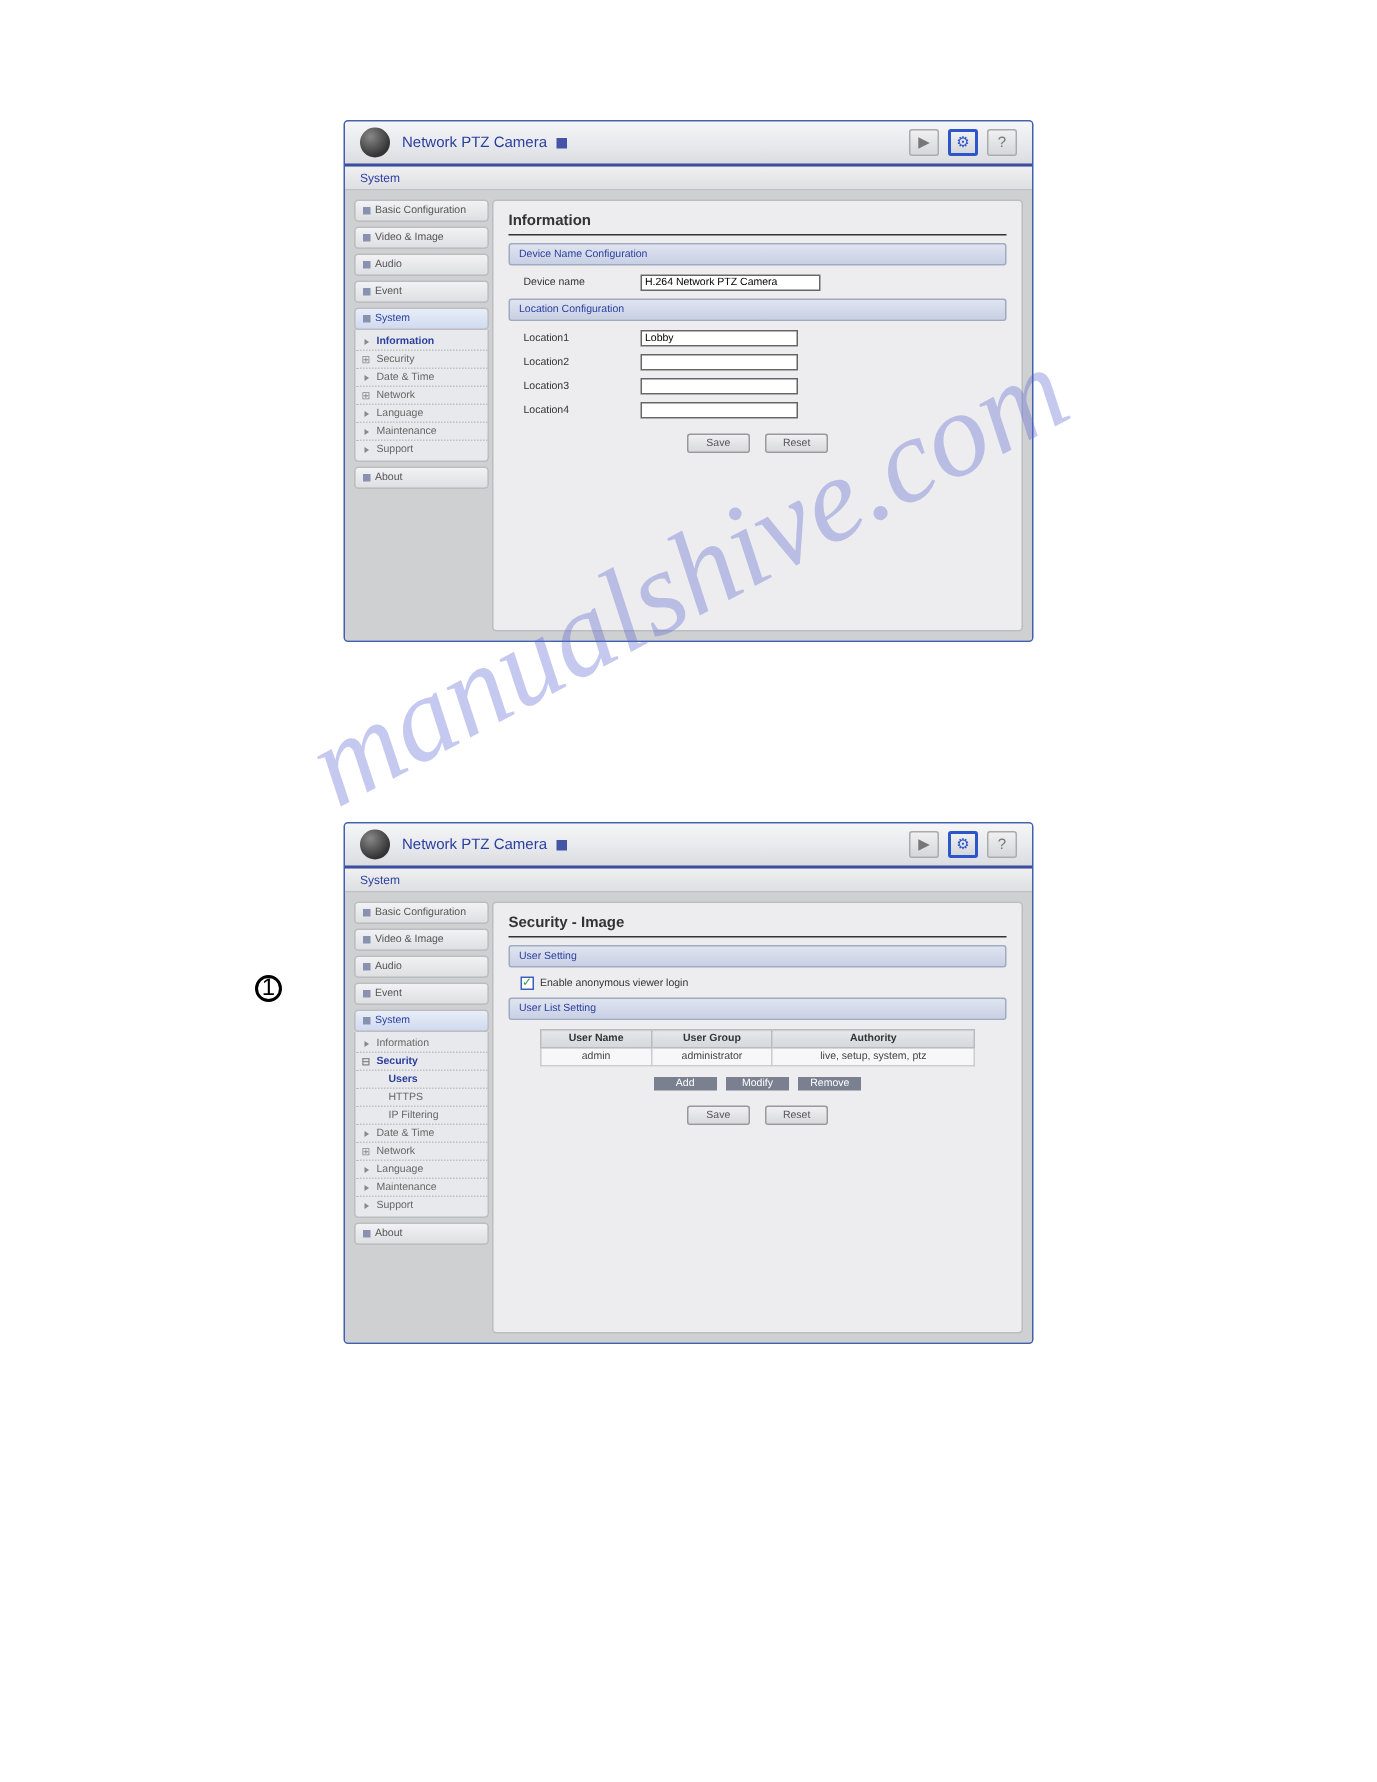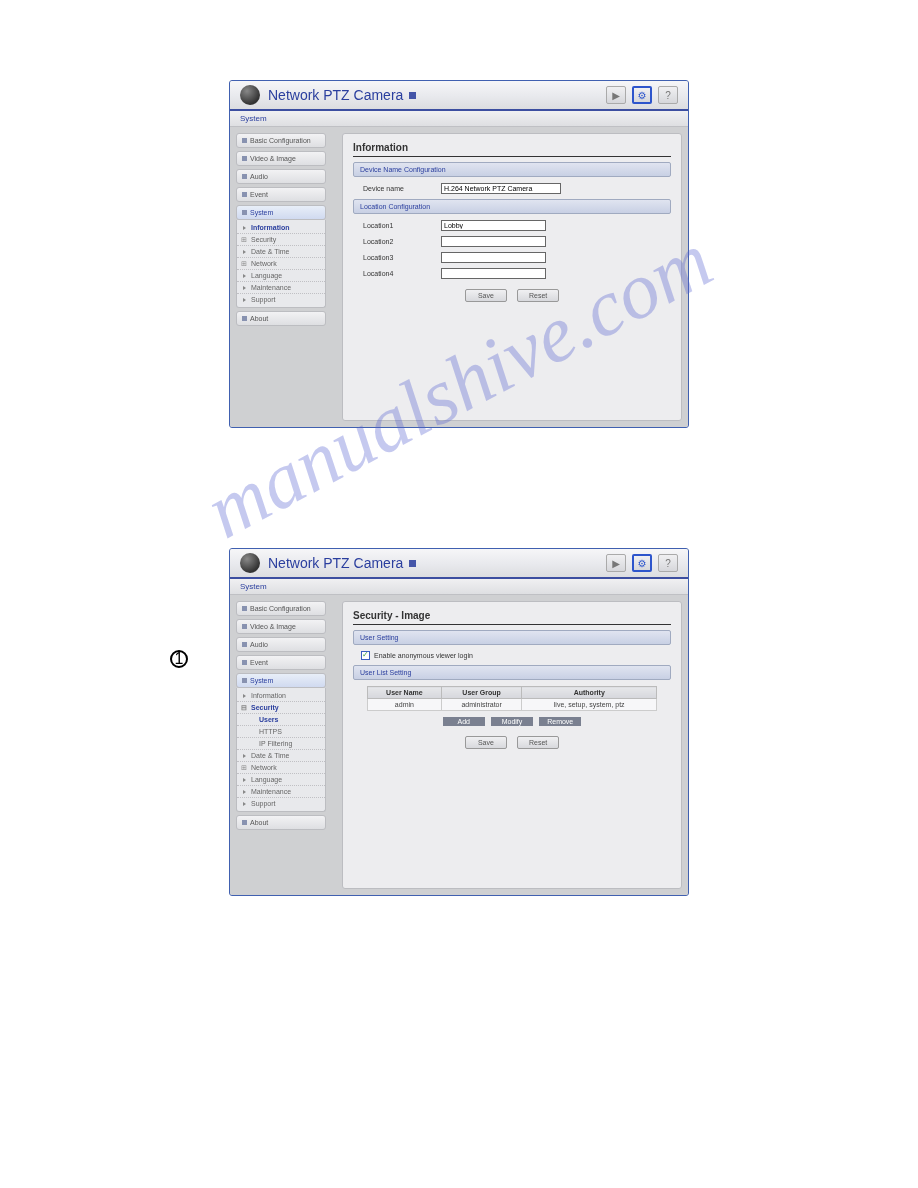--- a/index.html
+++ b/index.html
@@ -1,27 +1,27 @@
 <!DOCTYPE html>
 <html><head>
 <meta charset="utf-8">
 <style>
 * { box-sizing: border-box; margin: 0; padding: 0; }
 body { font-family: Arial, sans-serif; font-size: 8px; background: #fff; width: 918px; margin: 0 auto; padding: 80px 0; position: relative; }
 .page { width: 918px; position: relative; }
 .panel { width: 460px; margin: 0 auto 120px auto; border: 1px solid #4060b0; border-radius: 3px; overflow: hidden; background: #cfd0d2; position: relative; }
 .topbar { height: 30px; background: linear-gradient(#f6f6f8,#e8e9ed 55%,#dcdde0); border-bottom: 2px solid #3c4ea0; display: flex; align-items: center; padding: 0 10px; position: relative; }
 .cam-icon { width: 20px; height: 20px; background: radial-gradient(circle at 35% 30%, #888, #333 70%); border-radius: 50%; margin-right: 8px; }
-.title { color: #2a3e9e; font-size: 14px; font-weight: 500; }
+.title { color: #2a3e9e; font-size: 10px; font-weight: 500; }
 .sq-mark { display:inline-block; width:7px; height:7px; background:#4455a8; margin-left:6px; vertical-align: middle; }
 .tool-icons { position: absolute; right: 10px; top: 5px; display: flex; gap: 6px; align-items: center;}
 .tool-ic { width: 20px; height: 18px; background: linear-gradient(#f0f0f2,#d6d7db); border:1px solid #aaa; border-radius:2px; display:flex; align-items:center; justify-content:center; font-size:10px; color:#777;}
 .tool-ic.hl { border:2px solid #2d55cc; color:#2d55cc; }
 .crumb { background: linear-gradient(#f0f0f2,#dedfe2); padding: 3px 10px; color:#2a3e9e; font-size:8px; border-bottom:1px solid #bfc0c4;}
-.body { display:flex; padding:6px; gap:16px; background:#cfd0d2; min-height:300px;}
+.body { display:flex; padding:6px; gap:2px; background:#cfd0d2; min-height:300px;}
 .sidebar { width: 90px; }
 .snav { background:linear-gradient(#f2f2f4,#dedfe2); border:1px solid #bcbdc1; border-radius:3px; padding:3px 5px; margin-bottom:3px; font-size:7px; color:#555; display:flex; align-items:center; gap:3px;}
 .snav.sel { background:linear-gradient(#e8eef8,#d0daf0); color:#2a3e9e;}
 .bullet{width:5px;height:5px;background:#8892b0;display:inline-block;}
 .subtree { border:1px solid #bcbdc1; border-top:none; border-radius:0 0 3px 3px; background:#e8e9ec; margin-top:-3px; margin-bottom:3px; padding:2px 0;}
 .sub { font-size:7px; color:#666; padding:2px 5px 2px 14px; position:relative; border-bottom:1px dotted #c0c0c4;}
 .sub:last-child{border-bottom:none;}
 .sub.bold{color:#2a3e9e; font-weight:bold;}
 .sub .tri{position:absolute;left:6px;top:4px;width:0;height:0;border-left:3px solid #888;border-top:2px solid transparent;border-bottom:2px solid transparent;}
 .sub .plus{position:absolute;left:4px;top:2px;font-size:7px;color:#888;}

